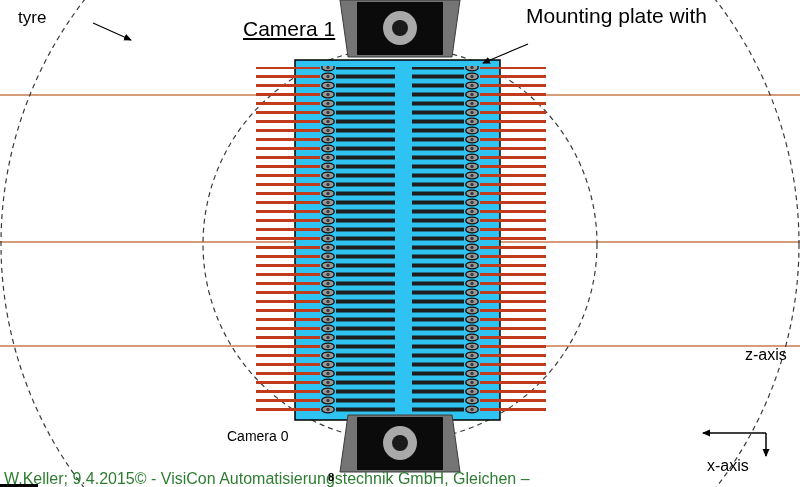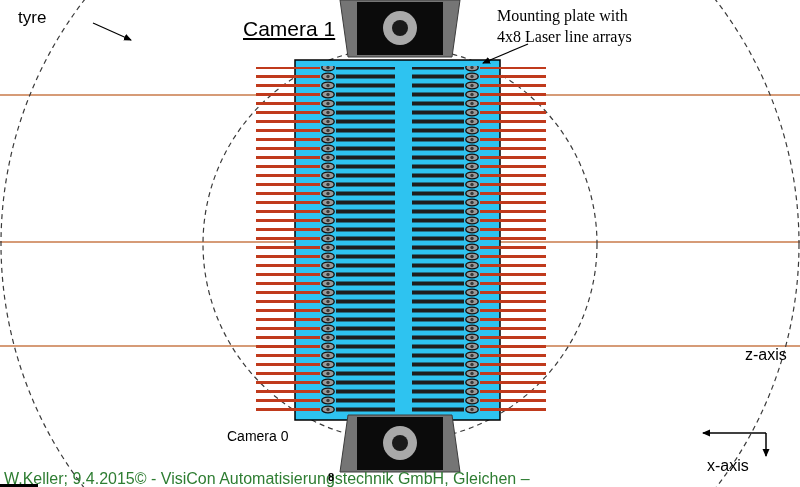--- a/index.html
+++ b/index.html
@@ -5,21 +5,21 @@
   html,body { margin:0; padding:0; background:#fff; }
   .slide {
     position:relative; width:800px; height:487px; background:#ffffff;
     overflow:hidden; font-family:"Liberation Sans", sans-serif; color:#000;
   }
   .slide svg { position:absolute; left:0; top:0; }
   .label { position:absolute; white-space:nowrap; }
   .lbl-tyre      { left:18px;  top:8px;   font-size:17px; }
   .lbl-cam1      { left:243px; top:17px;  font-size:21px;text-decoration:underline; }
   .lbl-cam0      { left:227px; top:428px; font-size:14px; }
-  .lbl-mount     { left:497px; top:5px;   font-size:16px; line-height:21px;font-family:Liberation Serif, serif; }
+  .lbl-mount     { left:526px; top:5px;   font-size:21px; line-height:21px; }
   .lbl-mount span{ display:block; }
   .lbl-zaxis     { left:745px; top:346px; font-size:16px; }
   .lbl-xaxis     { left:707px; top:457px; font-size:16px;text-align:center; }
   .lbl-footer    { left:4px;   top:470px; font-size:16px; color:#2e7d32; }
   .lbl-page      { left:328px; top:471px; font-size:11px; font-weight:bold; }
   .footer-rule   { position:absolute; left:0; top:484px; width:38px; height:3px; background:#000; }
 </style>
 </head>
 <body>
 
@@ -88,21 +88,20 @@
       <line x1="766" y1="433" x2="766" y2="456" stroke="#000" stroke-width="1.5" marker-end="url(#ah)"></line>
     </g>
   </svg>
 
   <div class="label lbl-tyre">tyre</div>
   <div class="label lbl-cam1">Camera 1</div>
   <div class="label lbl-cam0">Camera 0</div>
 
   <div class="label lbl-mount">
     <span>Mounting plate with</span>
-    <span>4x8 Laser line arrays</span>
   </div>
 
   <div class="label lbl-zaxis">z-axis</div>
   <div class="label lbl-xaxis">x-axis</div>
 
   <div class="label lbl-footer">W.Keller; 9.4.2015©  - VisiCon Automatisierungstechnik GmbH, Gleichen –</div>
   <div class="label lbl-page">8</div>
   <div class="footer-rule"></div>
 
 </div>

